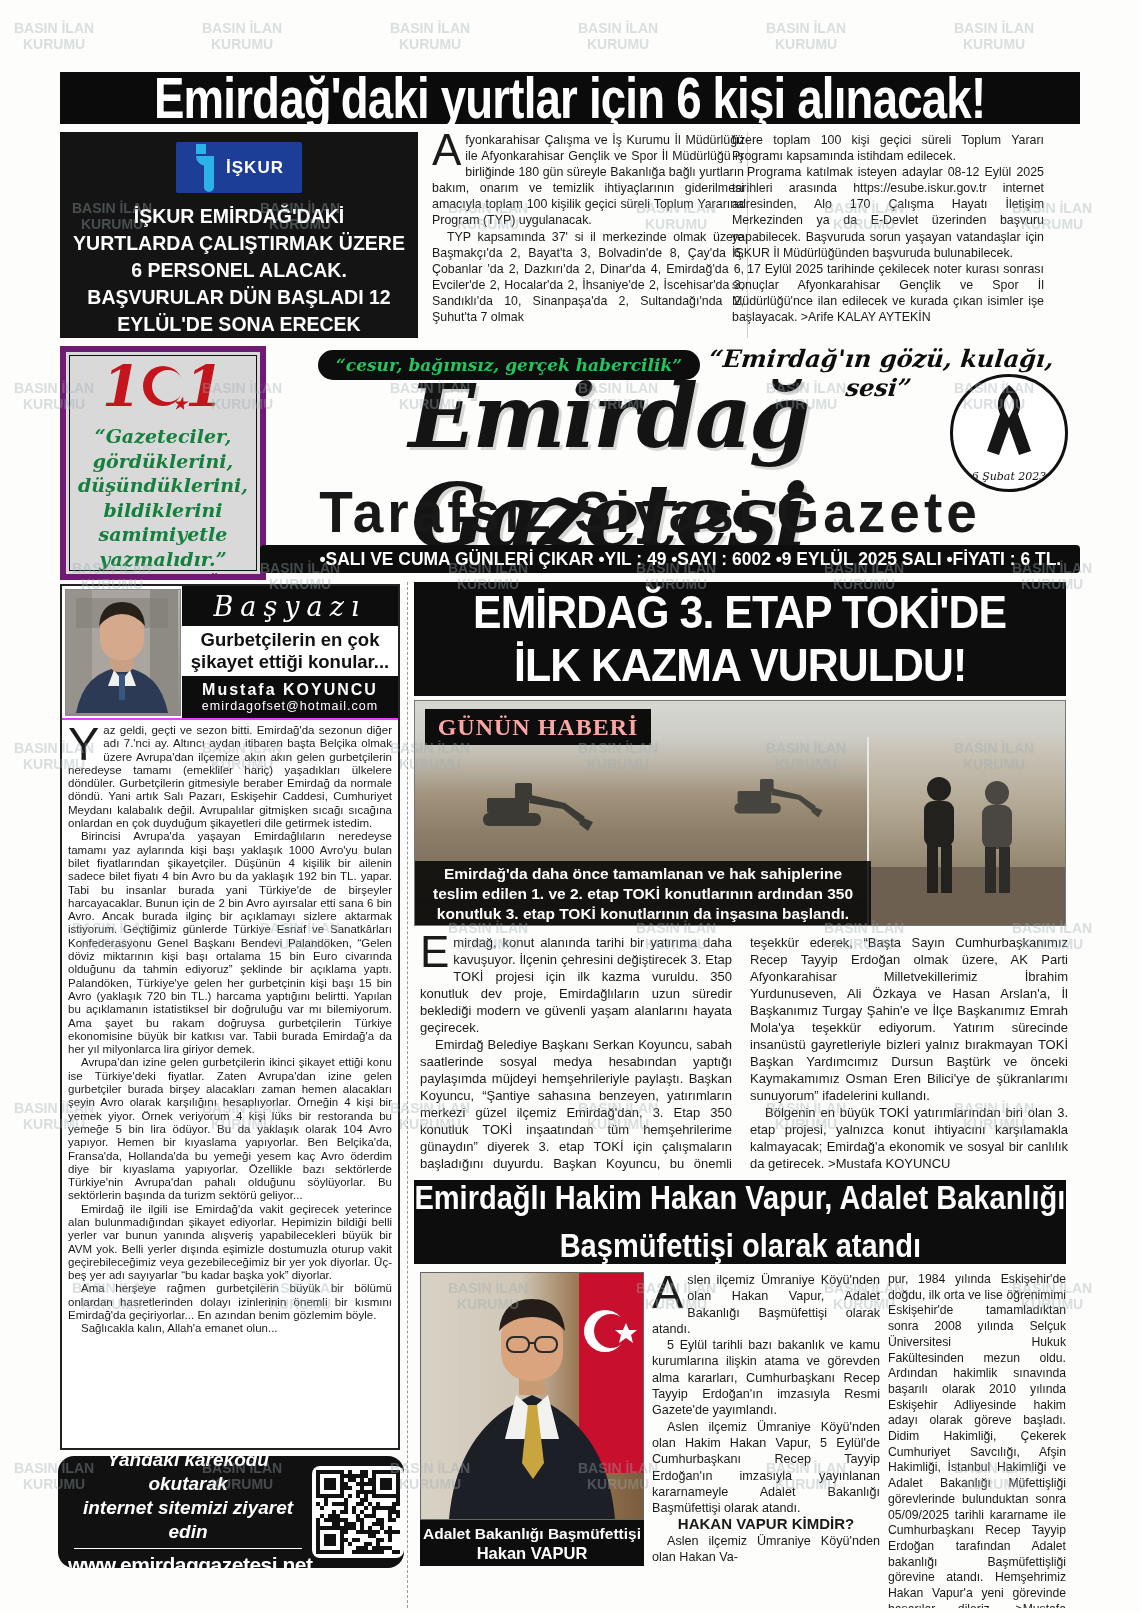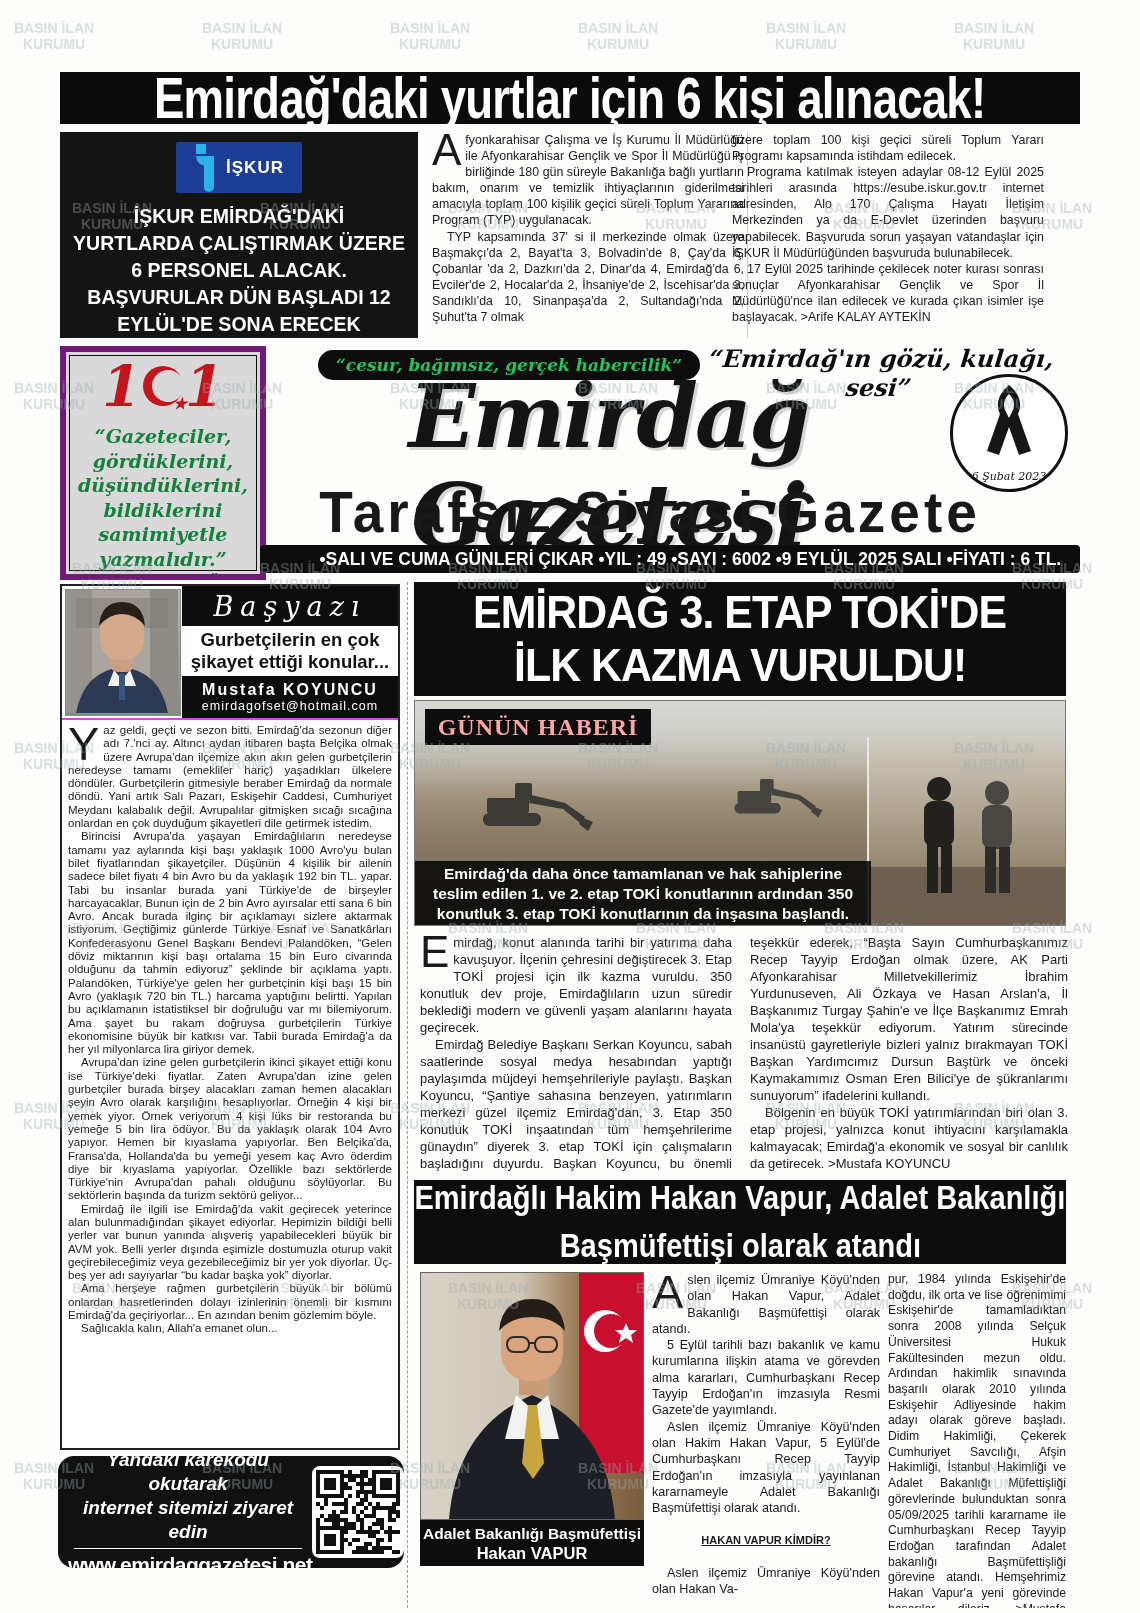--- a/index.html
+++ b/index.html
@@ -122,21 +122,21 @@
       box-sizing:border-box;overflow:hidden;
       background:linear-gradient(90deg,#d8d2c6 0%,#cfc6b6 45%,#9b7a55 70%,#7a5c3e 100%);}
   .portrait-caption{position:absolute;left:420px;top:1520px;width:224px;height:46px;background:#0d0d0d;
       color:#fff;display:flex;flex-direction:column;align-items:center;justify-content:center;}
   .pc1{font-weight:700;font-size:15.5px;line-height:19px;}
   .pc2{font-weight:800;font-size:16.5px;line-height:20px;}
   .vapur-c1{position:absolute;left:652px;top:1272px;width:228px;height:336px;font-size:12.6px;line-height:16.3px;
       text-align:justify;overflow:hidden;}
   .vapur-c2{position:absolute;left:888px;top:1272px;width:178px;height:336px;font-size:12.2px;line-height:15.7px;
       text-align:justify;overflow:hidden;}
-  .subhead{font-weight:800;text-align:center;margin:16px;font-size:11px;text-decoration:underline;}
+  .subhead{font-weight:800;text-align:center;margin:0;font-size:15px;}
 </style>
 </head>
 <body>
 
 <div class="page">
   <div id="watermarks">
       <div class="wm" style="left: 14px; top: 20px;">BASIN İLAN
 KURUMU</div>
       <div class="wm" style="left: 202px; top: 20px;">BASIN İLAN
 KURUMU</div>

